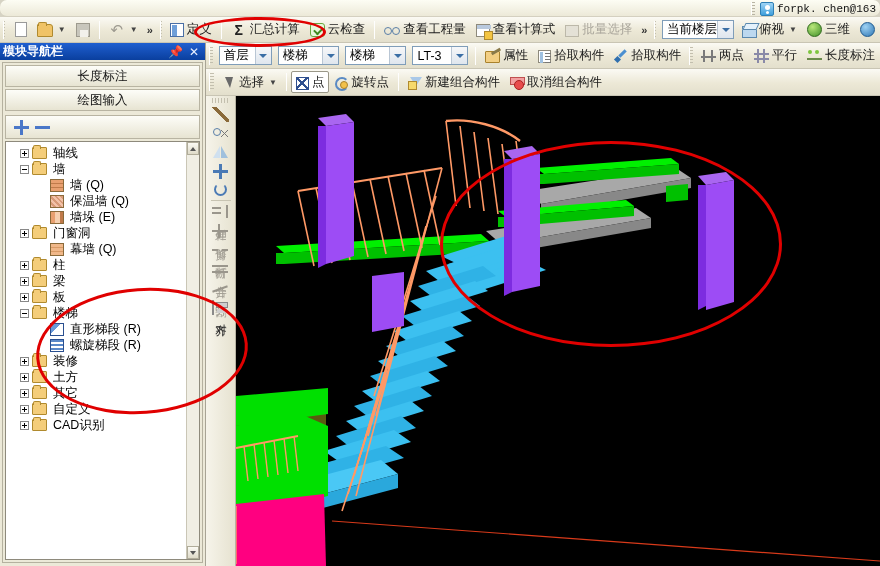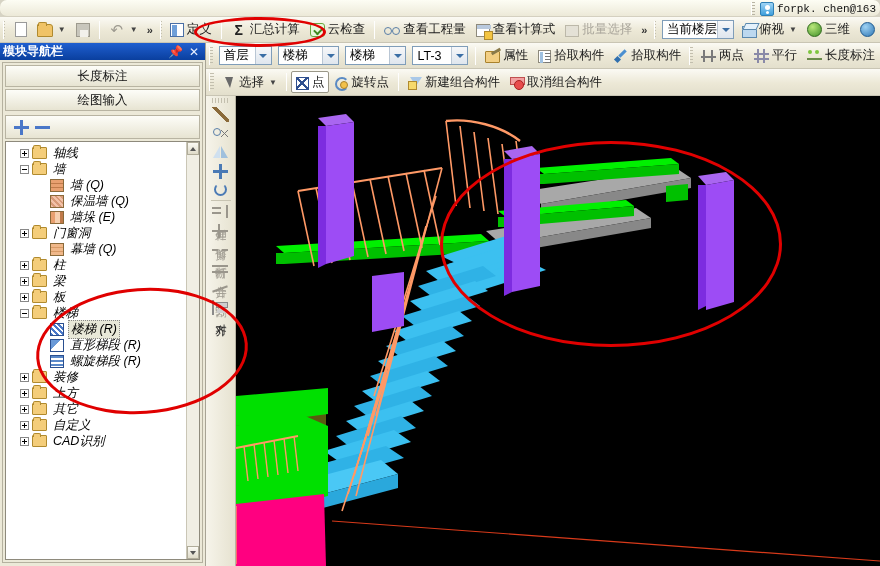--- a/index.html
+++ b/index.html
@@ -227,21 +227,21 @@
 
   #treewrap {
     position: absolute; left: 2px; top: 78px; right: 2px; bottom: 2px;
     background: #fff; border: 1px solid #8e8a7c; overflow: hidden;
   }
   #tree { position:absolute; left:0; top:3px; right:13px; bottom:0; overflow:hidden; }
   .tnode {
     display: flex; align-items: center; height: 16px;
     font-size: 12.5px; color: #000; white-space: nowrap;
   }
-  .tnode .tlabel { padding: 0 2px; font-style: italic; }
+  .tnode .tlabel { padding: 0 2px; }
   .tnode.sel .tlabel { background: #e8e8d8; border: 1px dotted #888; }
   .exp {
     width: 9px; height: 9px; border: 1px solid #888; background: #fff;
     margin-right: 3px; position: relative; flex: none;
   }
   .exp::before{content:"";position:absolute;left:1px;top:3px;width:5px;height:1px;background:#000;}
   .exp.plus::after{content:"";position:absolute;left:3px;top:1px;width:1px;height:5px;background:#000;}
   .spacer9 { width: 9px; margin-right: 3px; flex: none; }
   .fold {
     width: 15px; height: 12px; background: #f4cd7a; border: 1px solid #b08a2e;
@@ -561,25 +561,20 @@
             <div class="tnode tindent1">
               <span class="exp plus"></span>
               <span class="fold"></span>
               <span class="tlabel">板</span>
             </div>
             <div class="tnode tindent1">
               <span class="exp"></span>
               <span class="fold"></span>
               <span class="tlabel">楼梯</span>
             </div>
-            <div class="tnode sel tindent2">
-              <span class="spacer9"></span>
-              <span class="leafico li-stair"></span>
-              <span class="tlabel">楼梯 (R)</span>
-            </div>
             <div class="tnode tindent2">
               <span class="spacer9"></span>
               <span class="leafico li-straight"></span>
               <span class="tlabel">直形梯段 (R)</span>
             </div>
             <div class="tnode tindent2">
               <span class="spacer9"></span>
               <span class="leafico li-spiral"></span>
               <span class="tlabel">螺旋梯段 (R)</span>
             </div>

